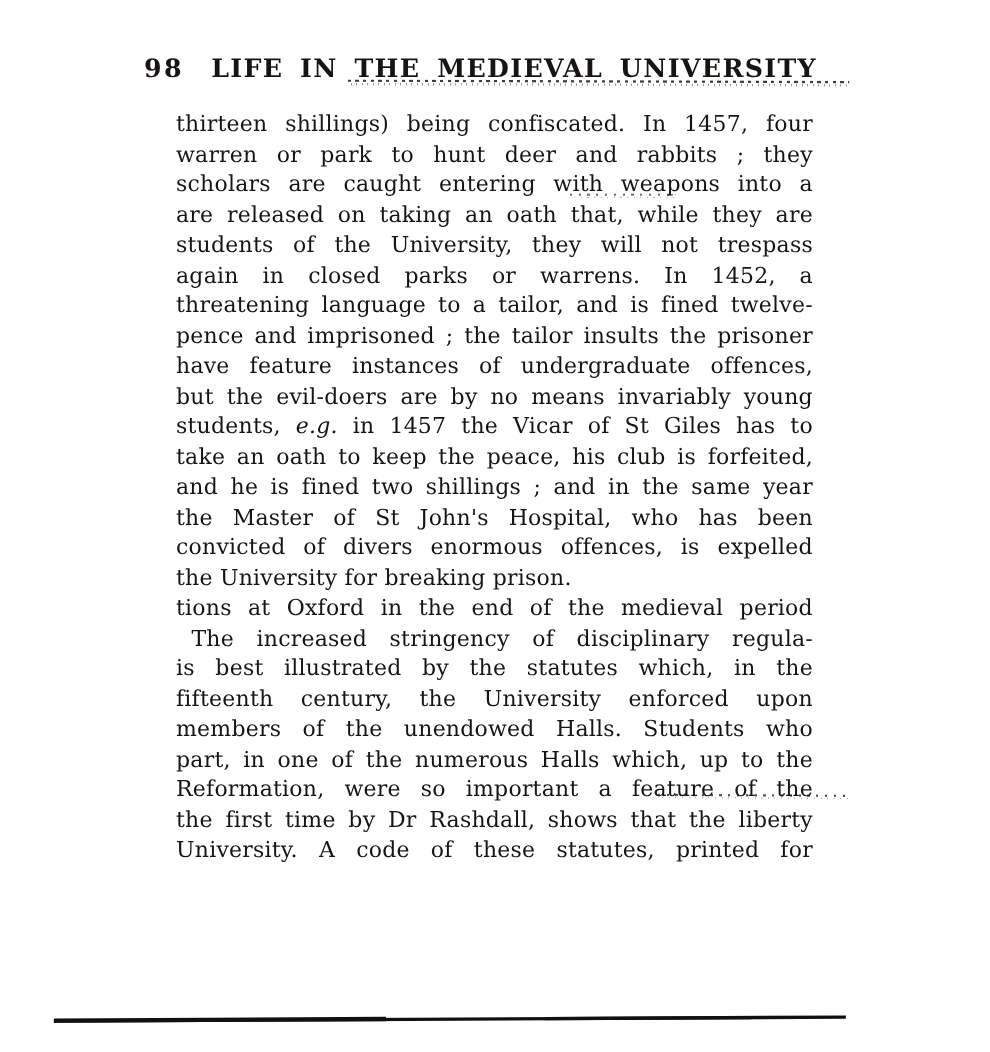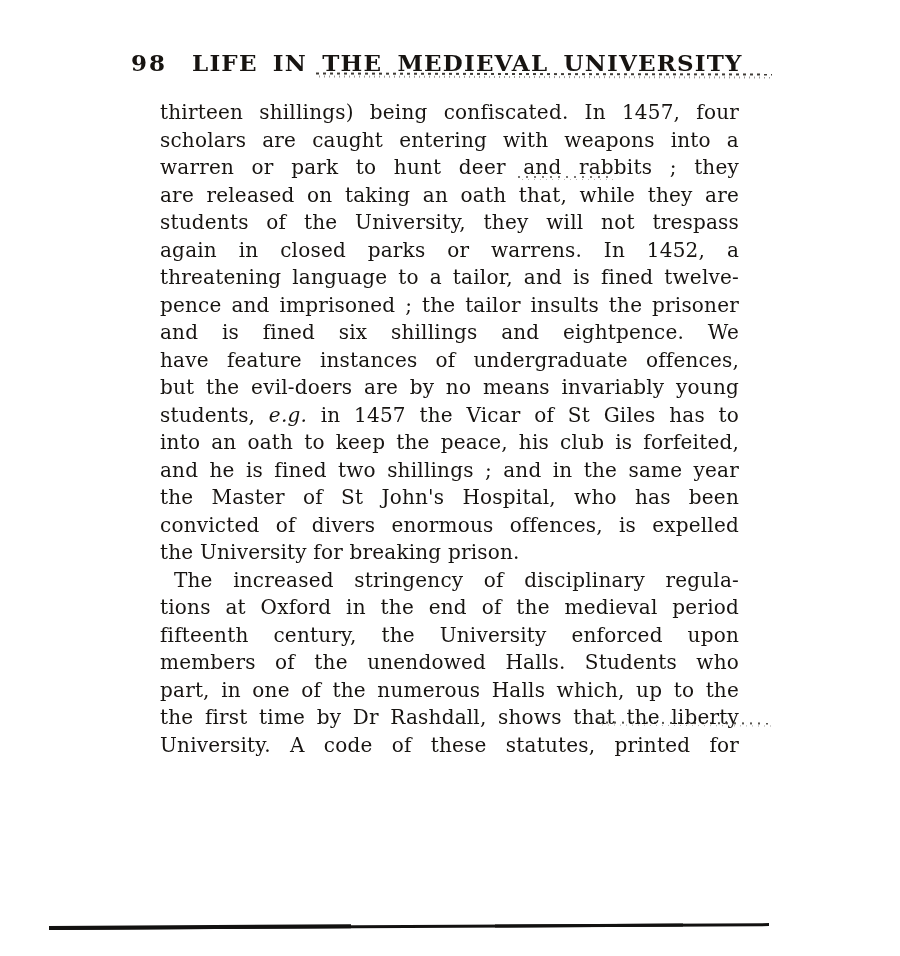--- a/index.html
+++ b/index.html
@@ -170,43 +170,44 @@
   <div class="page-header">
     <span class="page-number">98</span>
     <span class="running-title">LIFE IN THE MEDIEVAL UNIVERSITY</span>
   </div>
 
   <div class="header-rule"></div>
 
   <div class="body-text">
     <div class="paragraph">
         <div class="line">thirteen shillings) being confiscated.  In 1457, four</div>
+        <div class="line">warren or park to hunt deer and rabbits ; they</div>
         <div class="line">scholars are caught entering with weapons into a</div>
-        <div class="line">warren or park to hunt deer and rabbits ; they</div>
         <div class="line">are released on taking an oath that, while they are</div>
         <div class="line">students of the University, they will not trespass</div>
         <div class="line">again in closed parks or warrens.  In 1452, a</div>
         <div class="line">threatening language to a tailor, and is fined twelve-</div>
         <div class="line">pence and imprisoned ; the tailor insults the prisoner</div>
-        <div class="line">and is fined six shillings and eightpence.  We</div>
         <div class="line">have feature instances of undergraduate offences,</div>
         <div class="line">but the evil-doers are by no means invariably young</div>
         <div class="line"><span>students, </span><em>e.g.</em><span> in 1457 the Vicar of St Giles has to</span></div>
-        <div class="line">into an oath to keep the peace, his club is forfeited,</div>
+        <div class="line">take an oath to keep the peace, his club is forfeited,</div>
         <div class="line">and he is fined two shillings ; and in the same year</div>
         <div class="line">the Master of St John's Hospital, who has been</div>
         <div class="line">convicted of divers enormous offences, is expelled</div>
         <div class="line align-left">the University for breaking prison.</div>
       </div>
     <div class="paragraph">
+        <div class="line">tions at Oxford in the end of the medieval period</div>
         <div class="line indent">The increased stringency of disciplinary regula-</div>
-        <div class="line">tions at Oxford in the end of the medieval period</div>
+        <div class="line">is best illustrated by the statutes which, in the</div>
         <div class="line">fifteenth century, the University enforced upon</div>
         <div class="line">members of the unendowed Halls.  Students who</div>
         <div class="line">part, in one of the numerous Halls which, up to the</div>
+        <div class="line">Reformation, were so important a feature of the</div>
         <div class="line">the first time by Dr Rashdall, shows that the liberty</div>
         <div class="line">University.  A code of these statutes, printed for</div>
       </div>
   </div>
 
   <div class="dotted-artifact artifact-rabbits"></div>
   <div class="dotted-artifact artifact-students"></div>
 
   <div class="bottom-rule"></div>
 

